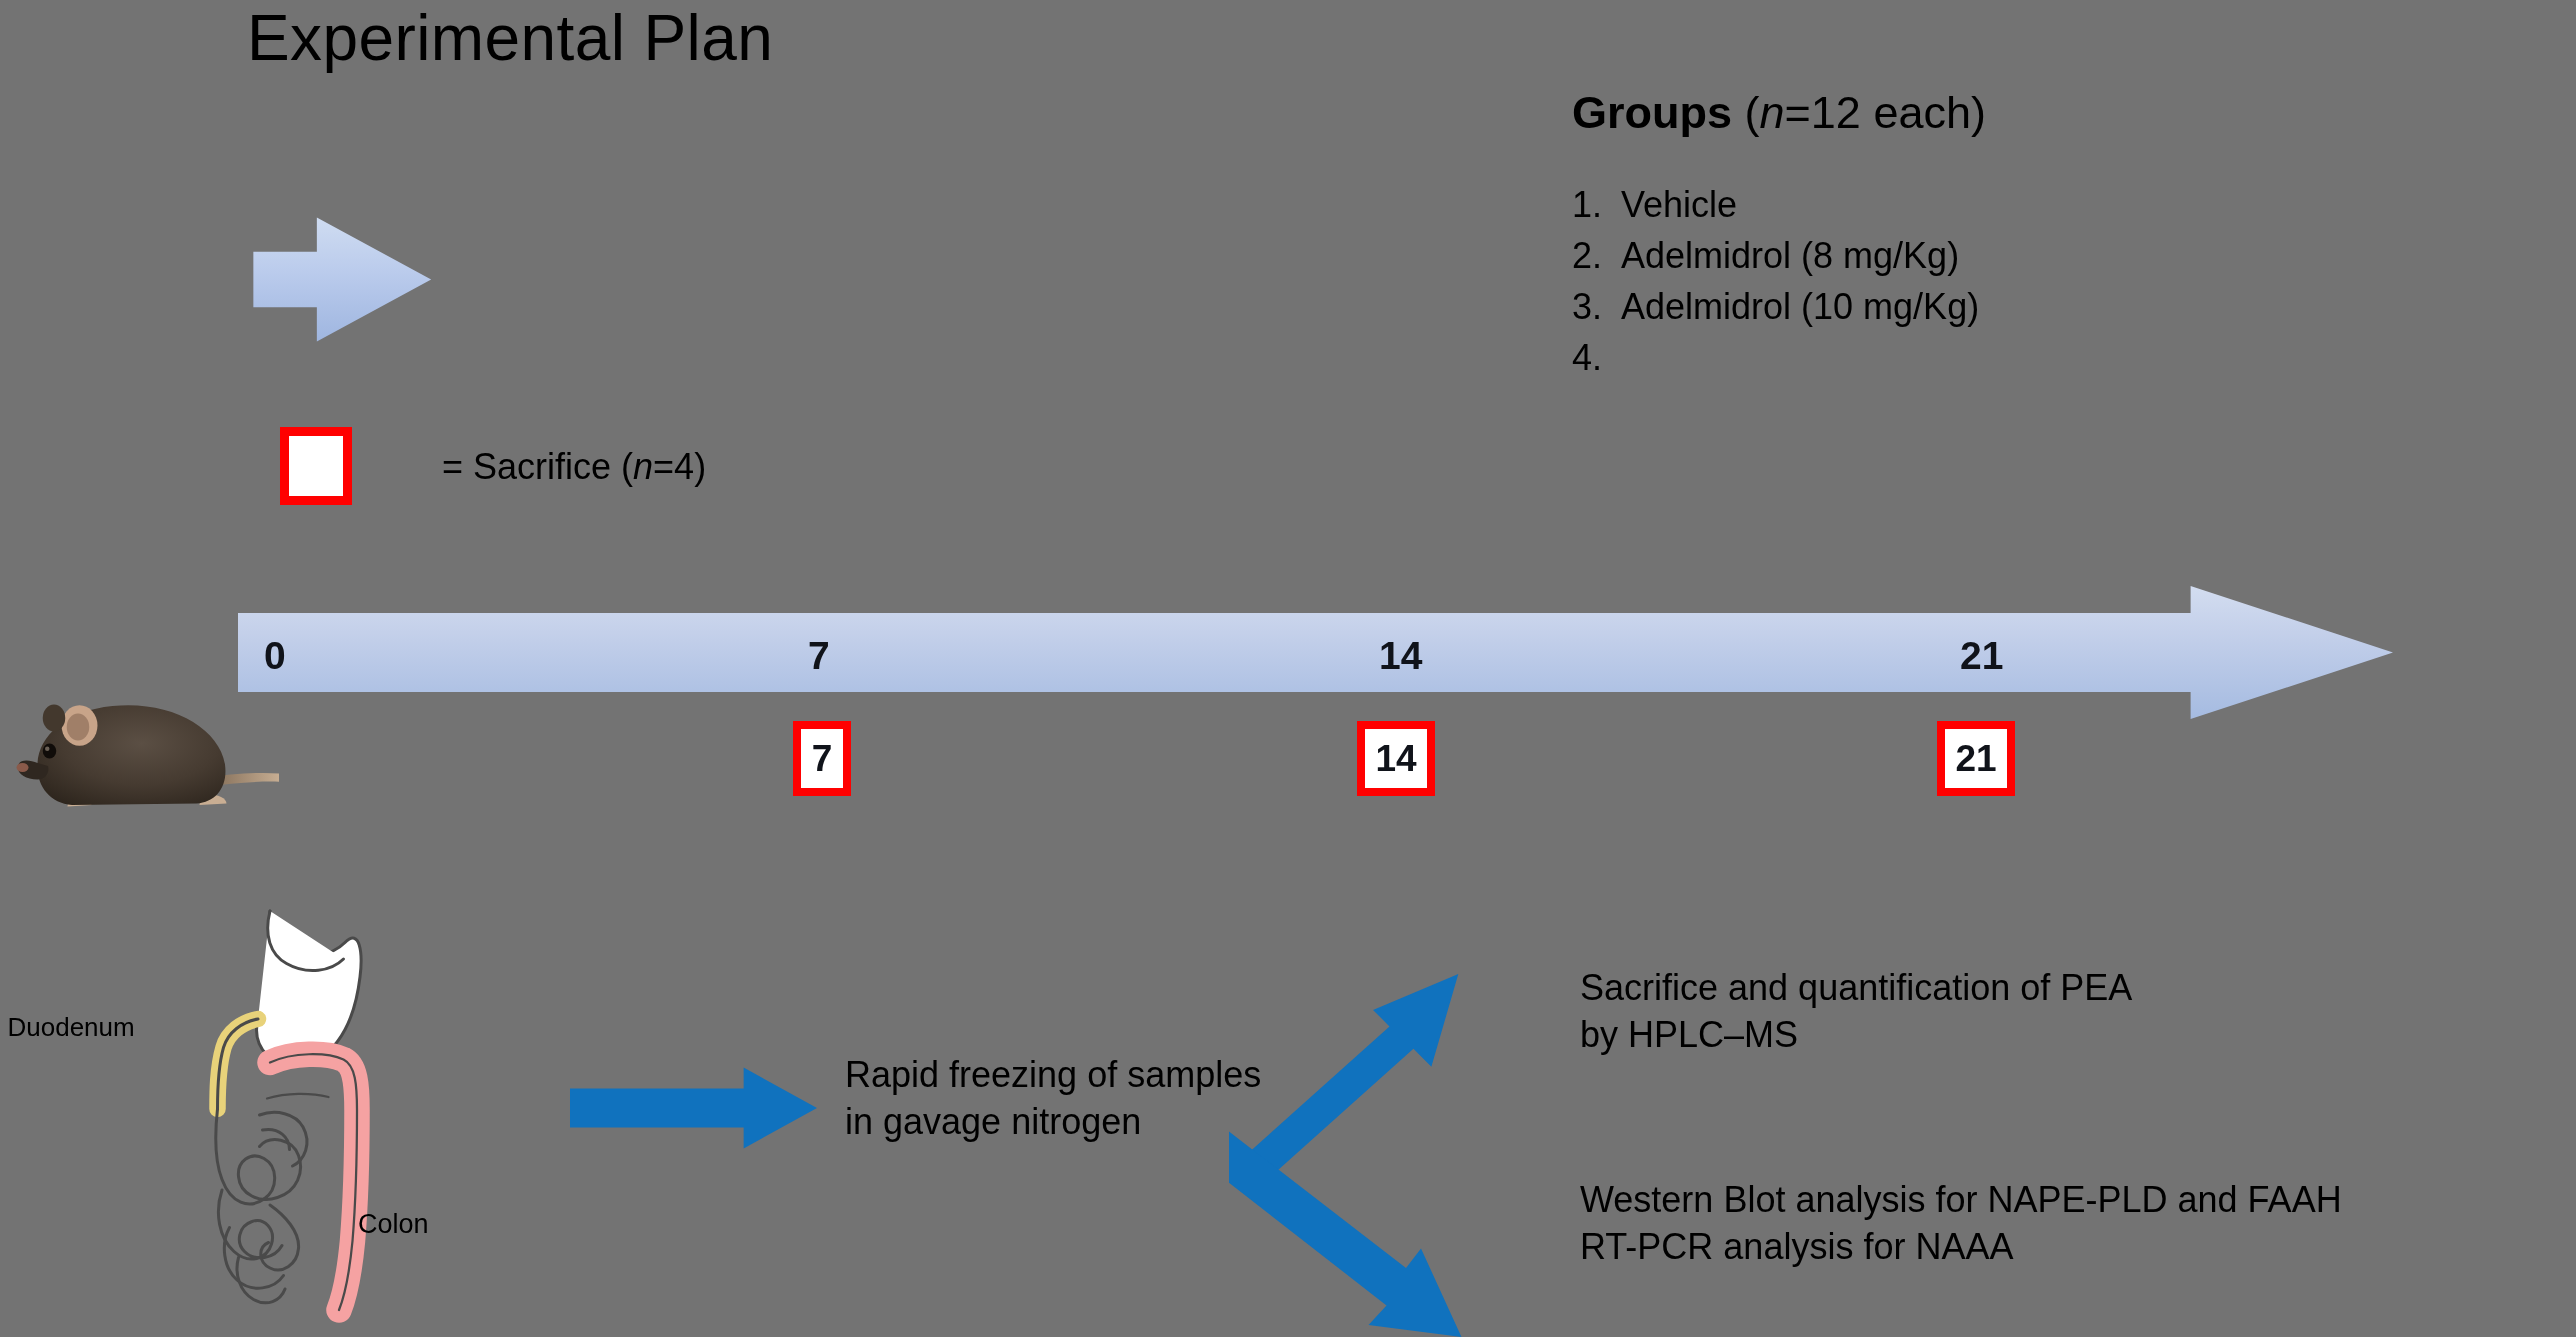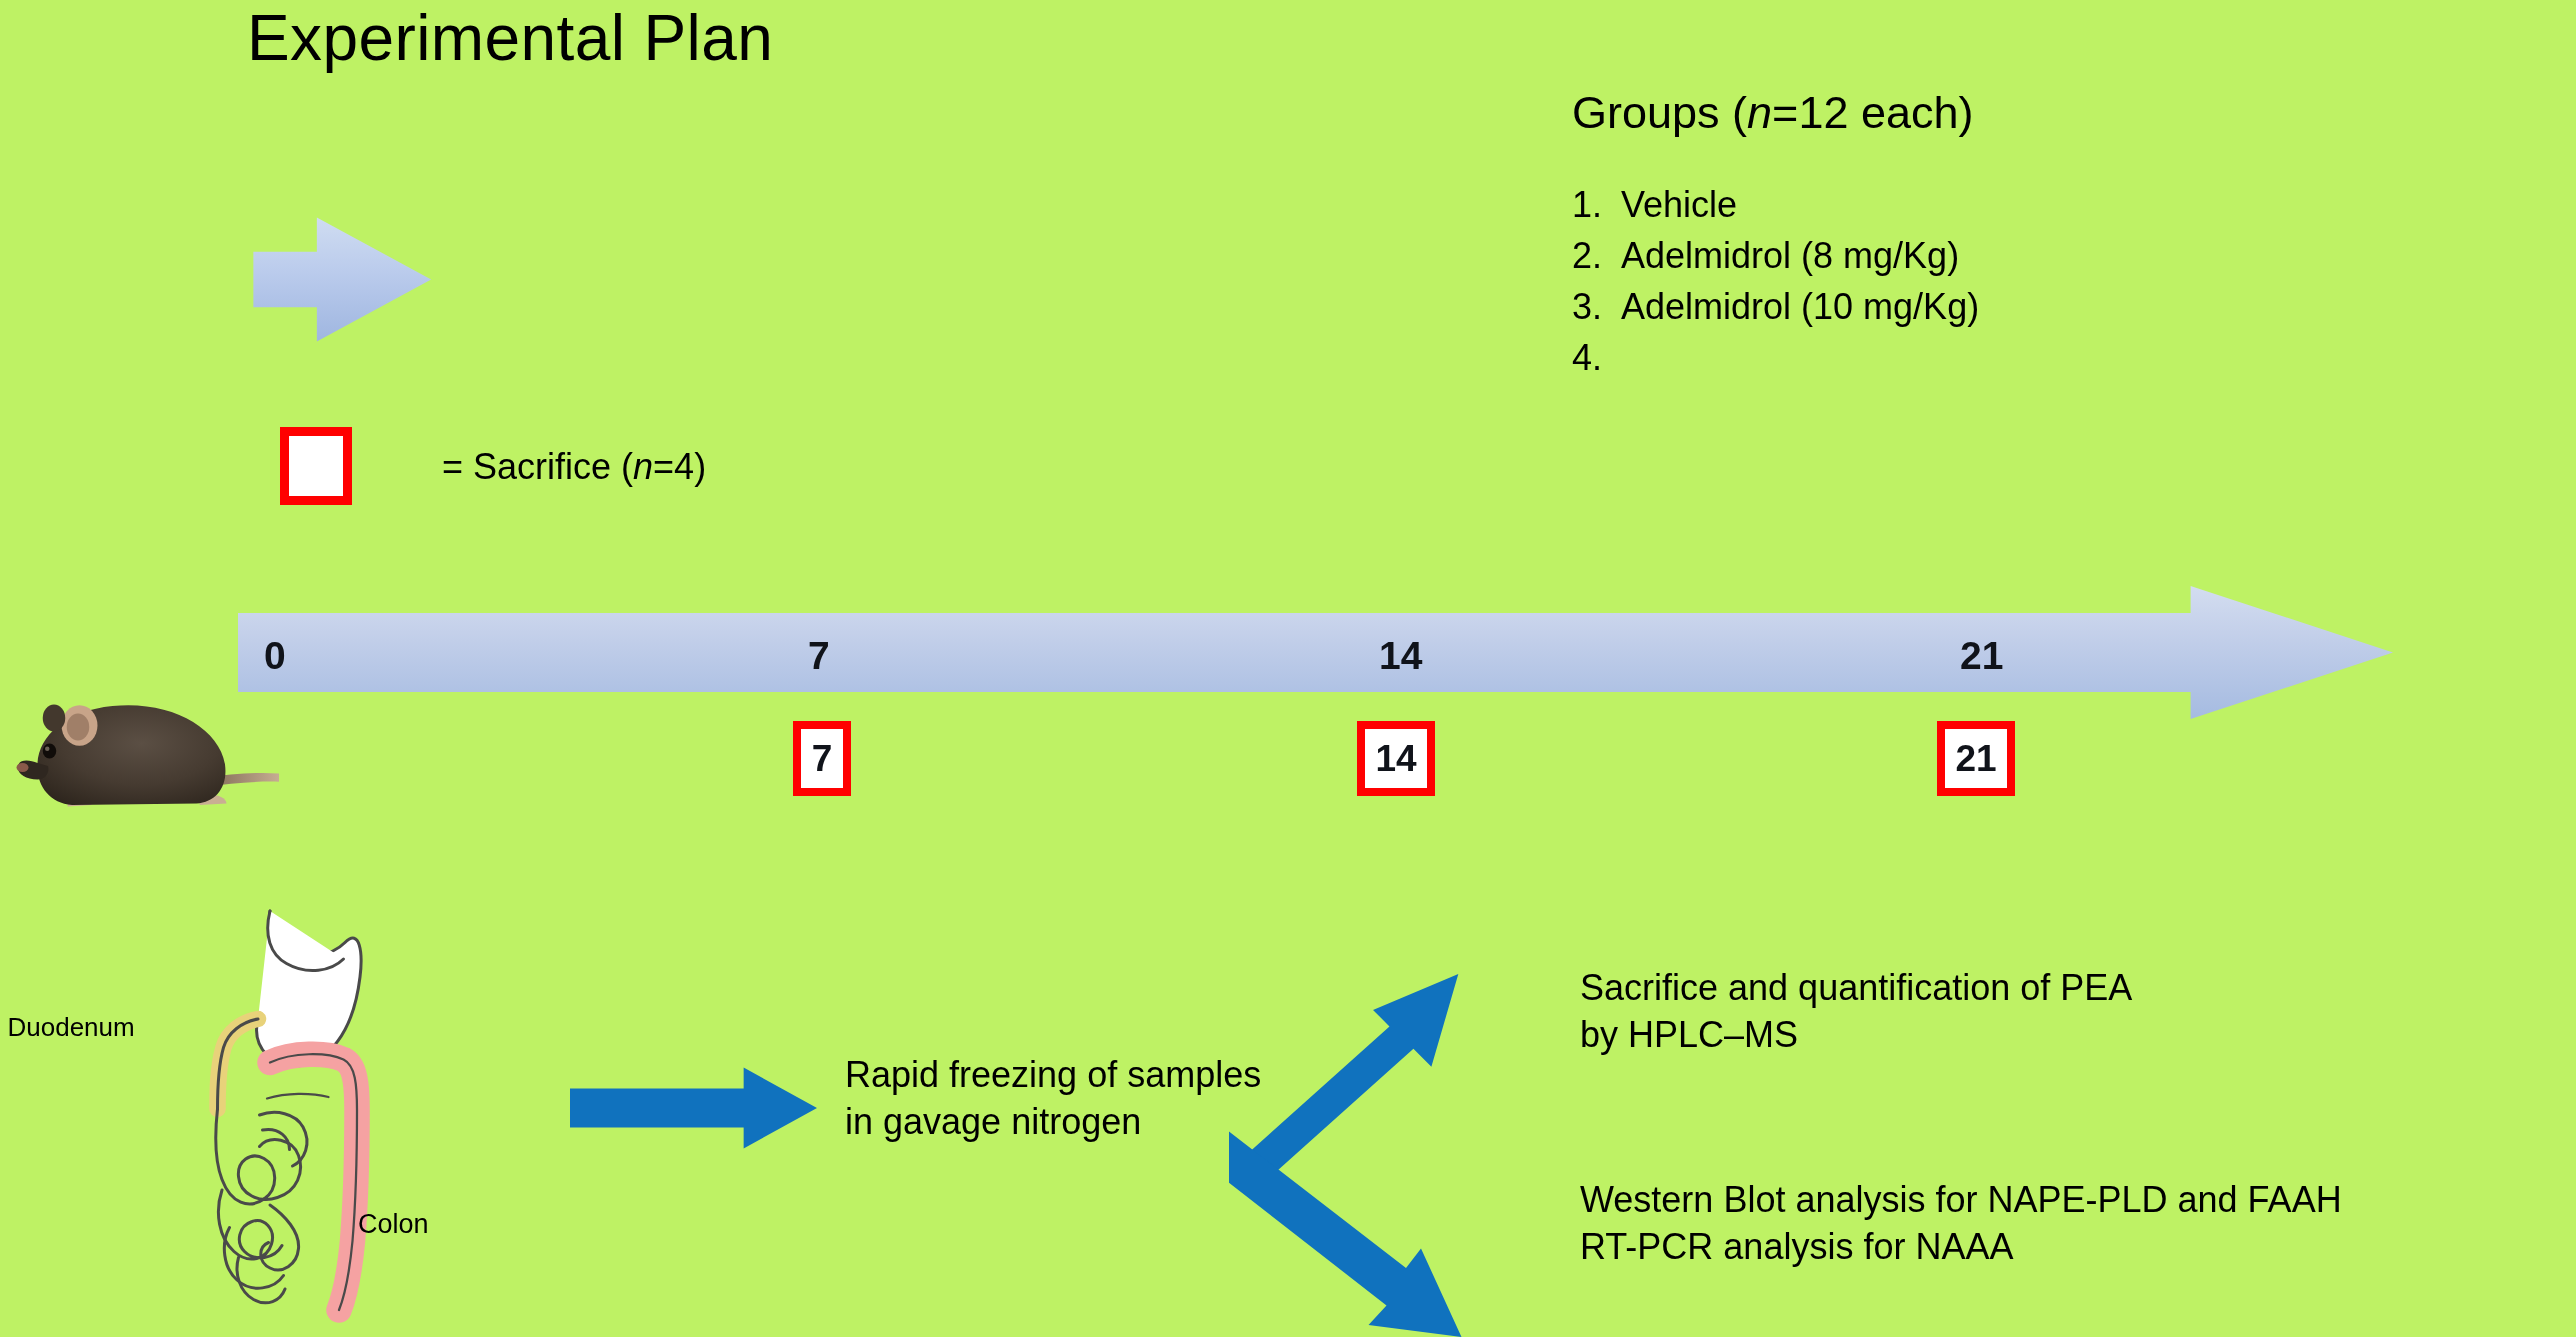--- a/index.html
+++ b/index.html
@@ -8,21 +8,21 @@
     background: #ffffff;
   }
   body {
     font-family: "Liberation Sans", sans-serif;
     color: #000000;
   }
   #canvas {
     position: relative;
     width: 2576px;
     height: 1337px;
-    background: #bef264;
+    background: #737373;
     overflow: hidden;
   }
   .abs { position: absolute; }
 
   
   #page-title {
     left: 247px;
     top: 4.5px;
     font-size: 64px;
     line-height: 1.05;
@@ -31,21 +31,21 @@
     white-space: nowrap;
   }
 
   
   #groups-heading {
     left: 1572px;
     top: 87px;
     font-size: 45px;
     white-space: nowrap;
   }
-  #groups-heading .bold { font-weight: normal; }
+  #groups-heading .bold { font-weight: bold; }
   #groups-heading .ital { font-style: italic; }
 
   #groups-list {
     left: 1572px;
     top: 184px;
     font-size: 36px;
   }
   #groups-list .group-row {
     display: flex;
     align-items: baseline;

